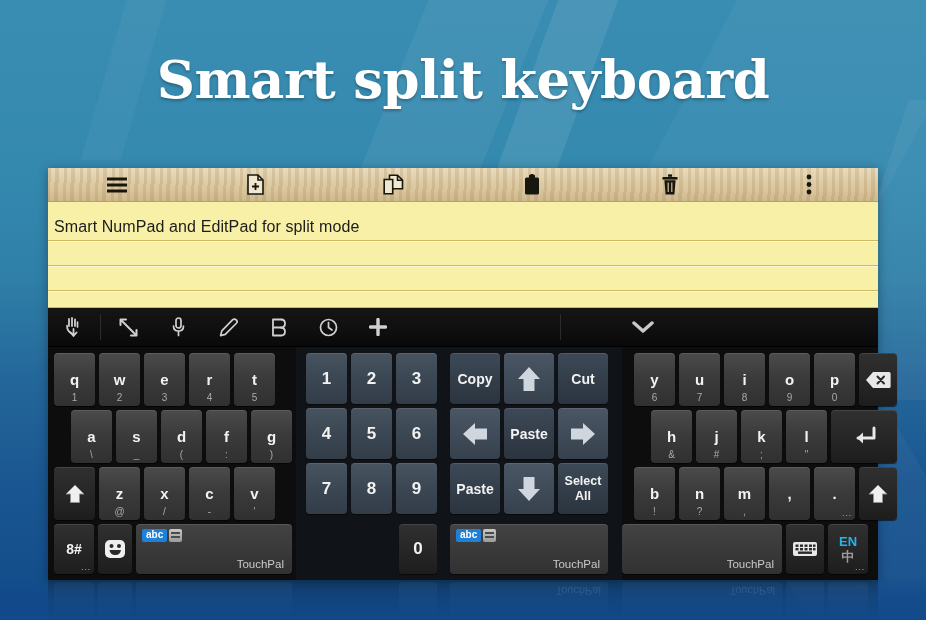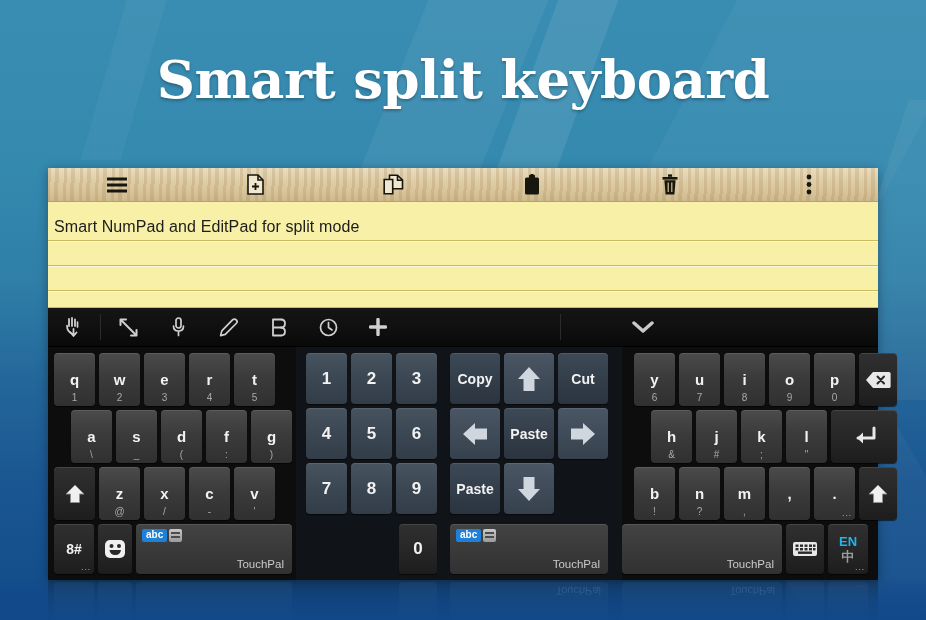--- a/index.html
+++ b/index.html
@@ -474,20 +474,23 @@
           <svg width="30" height="28" viewBox="0 0 30 28" aria-hidden="true">
             <path d="M27 14 L15 3 V8.5 H3 V19.5 H15 V25 Z" fill="#cfd6dd"></path>
           </svg>
         </div>
 
         <div class="key edit" style="left:6px;top:116px;width:50px;height:51px">Paste</div>
         <div class="key edit arrowkey" style="left:60px;top:116px;width:50px;height:51px">
           <svg width="28" height="30" viewBox="0 0 28 30" aria-hidden="true">
             <path d="M14 27 L25 15 H19.5 V3 H8.5 V15 H3 Z" fill="#cfd6dd"></path>
           </svg>
+        </div>
+        <div class="key edit small" style="left:114px;top:116px;width:50px;height:51px">
+          <span>Select All</span>
         </div>
 
         <div class="key space" style="left:6px;top:177px;width:158px;height:50px">
           <span class="badge-abc">
             <span class="abc">abc</span>
             <span class="layout-ic"></span>
           </span>
           <span>TouchPal</span>
         </div>
       </div>

